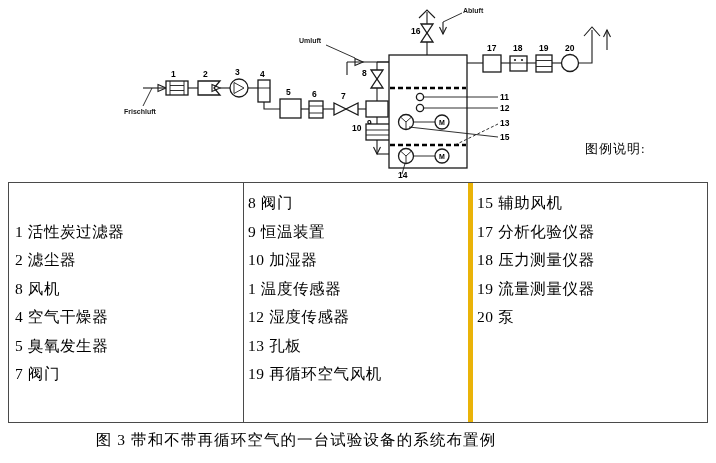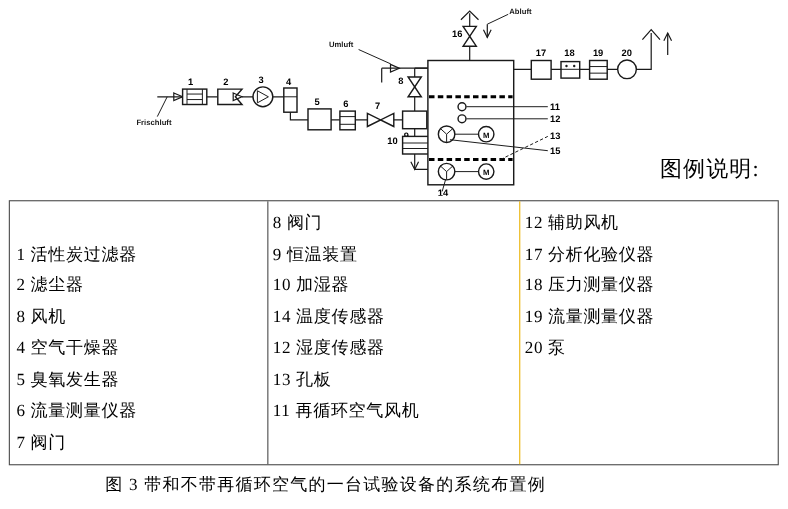--- a/index.html
+++ b/index.html
@@ -26,23 +26,23 @@
   }
   #diagram-svg {
     position: absolute;
     left: 0;
     top: 0;
   }
 
   
   #legend-heading {
     position: absolute;
-    left: 600px;
+    left: 585px;
     top: 140px;
-    font-size: 20px;
+    font-size: 13px;
     letter-spacing: 1px;
     white-space: nowrap;
   }
 
   
   #legend-table {
     position: absolute;
     left: 8px;
     top: 182px;
     width: 700px;
@@ -50,21 +50,21 @@
     border: 1px solid #4a4a4a;
     box-sizing: border-box;
     display: flex;
   }
   .legend-col {
     box-sizing: border-box;
     padding: 6px 0 0 4px;
     position: relative;
   }
   .legend-col.c1 { width: 235px; border-right: 1px solid #4a4a4a; font-family: Liberation Serif, serif; }
-  .legend-col.c2 { width: 229px; border-right: 1px solid #eab308; }
+  .legend-col.c2 { width: 229px; border-right: 5px solid #eab308; }
   .legend-col.c3 { width: 234px; }
   .legend-item {
     font-size: 15.5px;
     line-height: 28.5px;
     white-space: nowrap;
     letter-spacing: 0.6px;
   }
   .legend-col.c1 .legend-item { margin-left: 2px; }
   .spacer-row { height: 28.5px; }
 
@@ -296,36 +296,35 @@
 
 <div id="legend-table">
 
   <div class="legend-col c1">
     <div class="spacer-row"></div>
     <div class="legend-item">1 活性炭过滤器</div>
     <div class="legend-item">2 滤尘器</div>
     <div class="legend-item">8 风机</div>
     <div class="legend-item">4 空气干燥器</div>
     <div class="legend-item">5 臭氧发生器</div>
-    <div class="legend-item">6 流量测量仪器</div>
     <div class="legend-item">7 阀门</div>
   </div>
 
   <div class="legend-col c2">
     <div class="legend-item">8 阀门</div>
     <div class="legend-item">9 恒温装置</div>
     <div class="legend-item">10 加湿器</div>
-    <div class="legend-item">14 温度传感器</div>
+    <div class="legend-item">1 温度传感器</div>
     <div class="legend-item">12 湿度传感器</div>
     <div class="legend-item">13 孔板</div>
-    <div class="legend-item">11 再循环空气风机</div>
+    <div class="legend-item">19 再循环空气风机</div>
   </div>
 
   <div class="legend-col c3">
-    <div class="legend-item">12 辅助风机</div>
+    <div class="legend-item">15 辅助风机</div>
     <div class="legend-item">17 分析化验仪器</div>
     <div class="legend-item">18 压力测量仪器</div>
     <div class="legend-item">19 流量测量仪器</div>
     <div class="legend-item">20 泵</div>
   </div>
 
 </div>
 
 <div id="figure-caption">图 3 带和不带再循环空气的一台试验设备的系统布置例</div>
 

